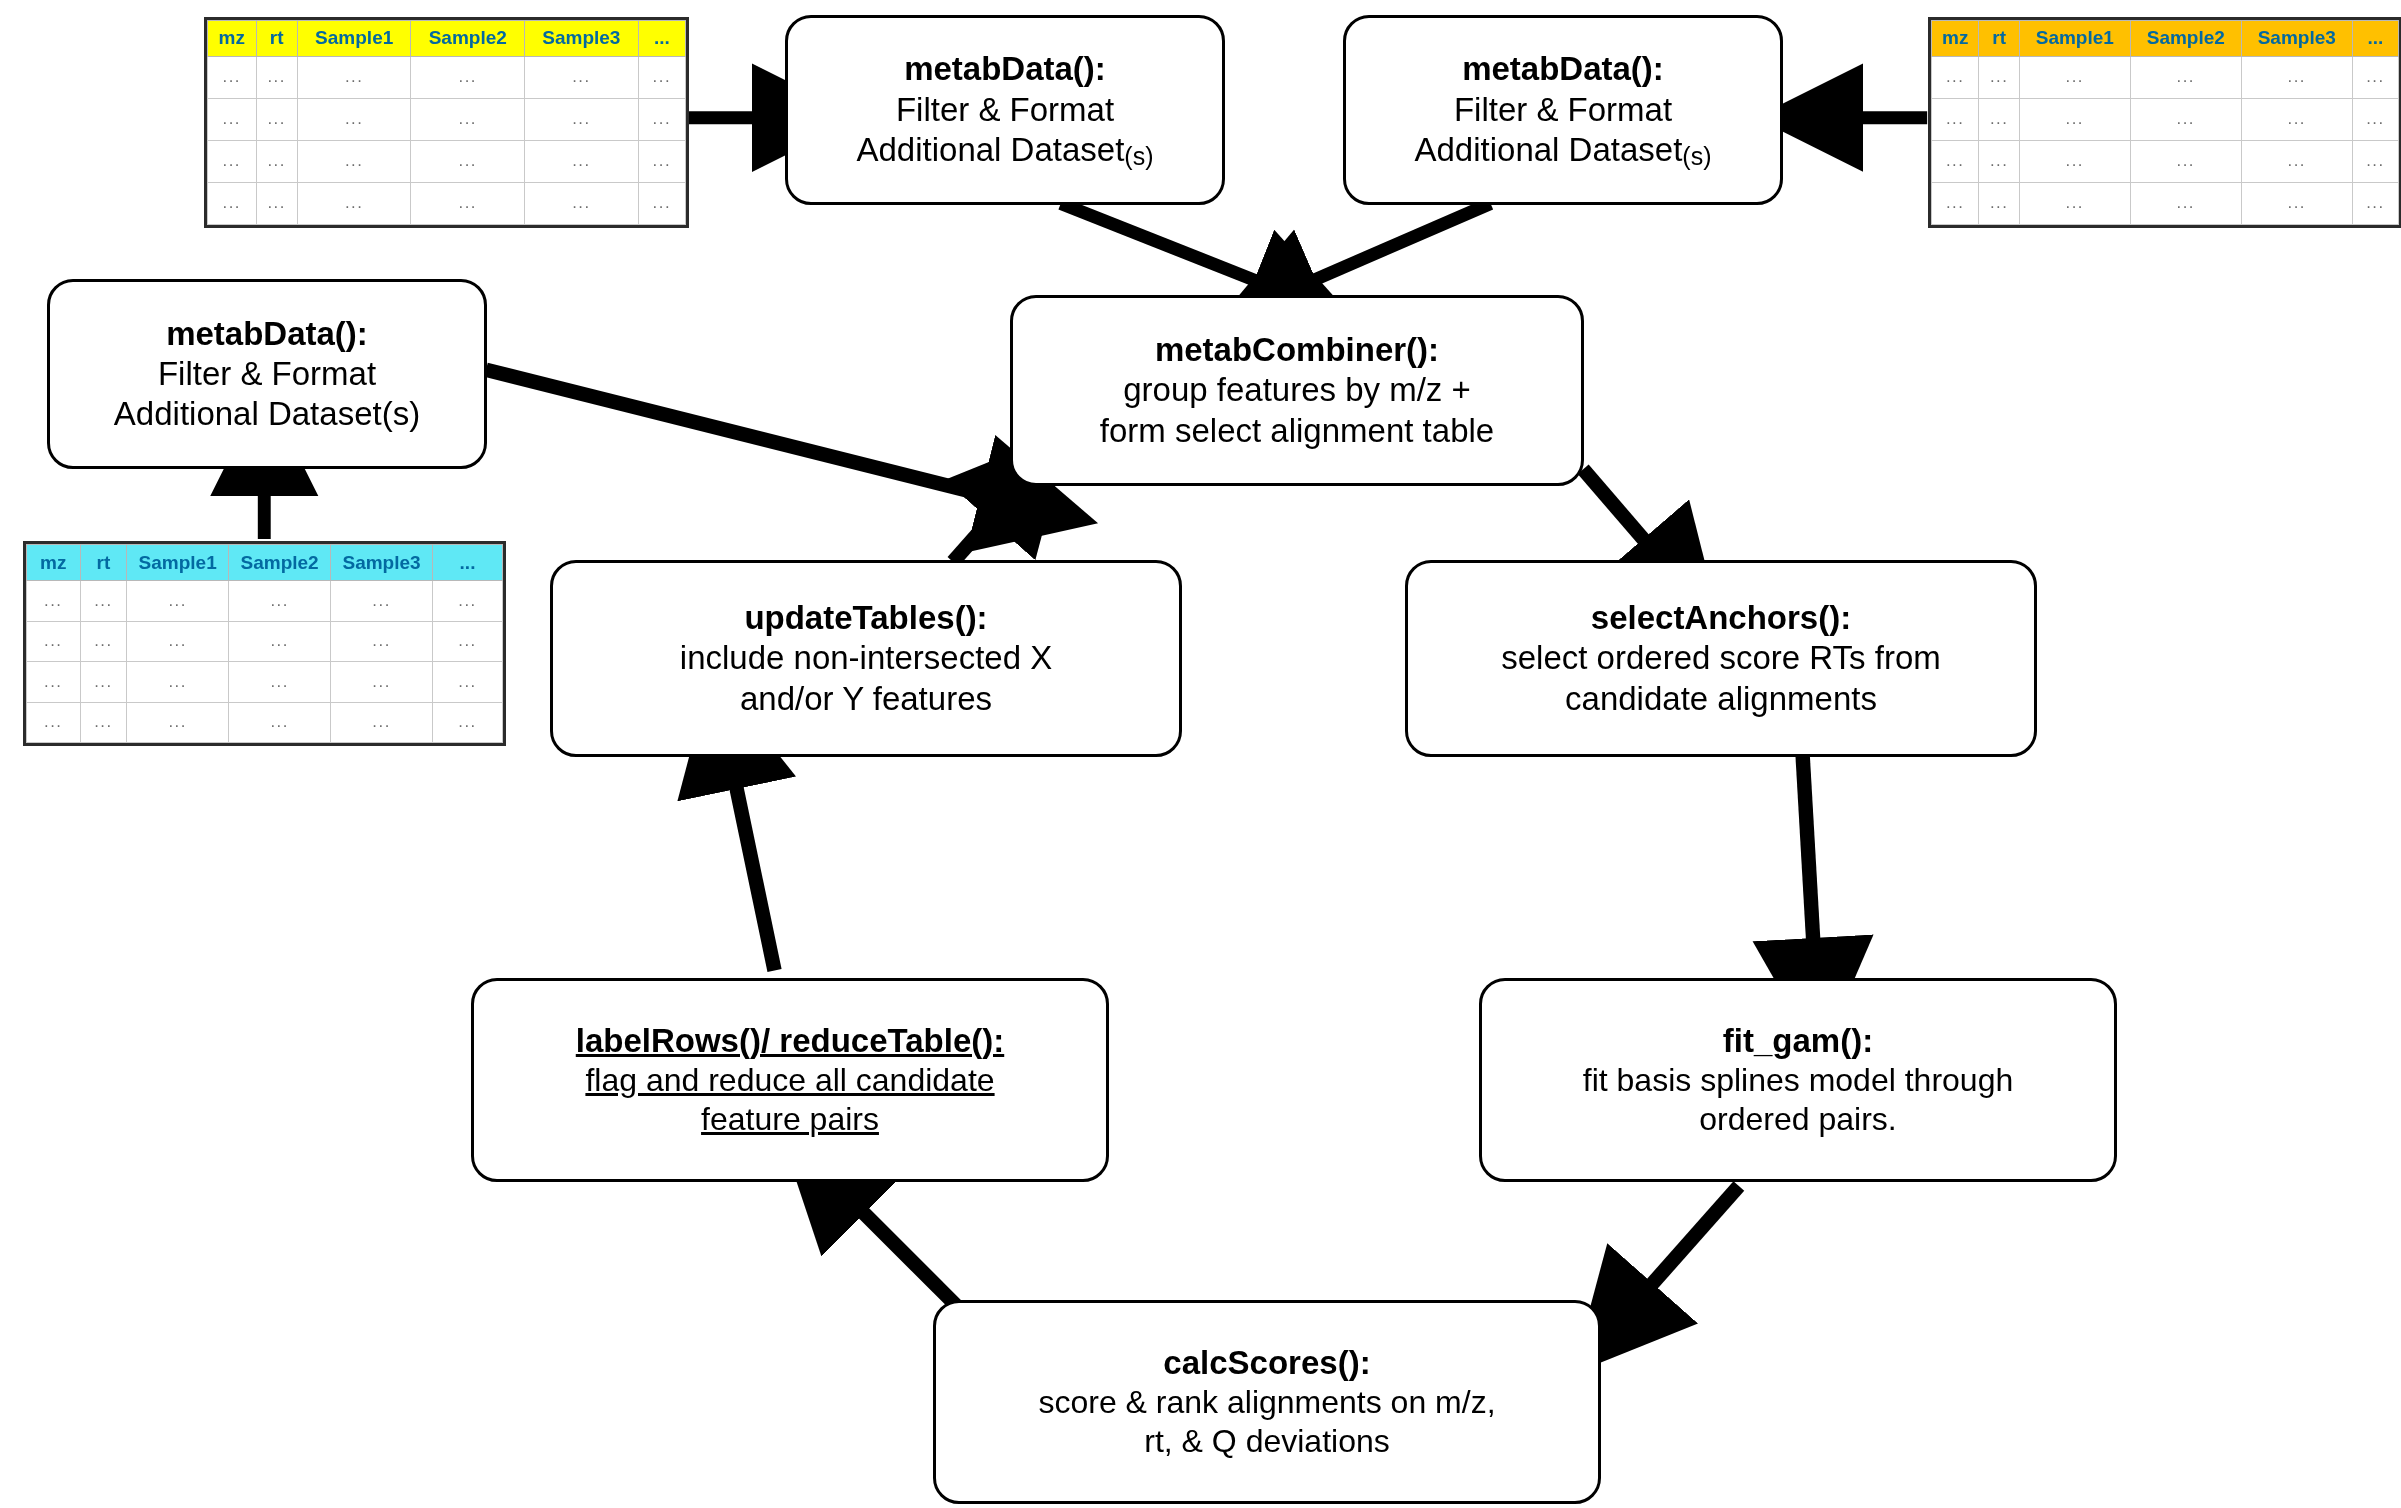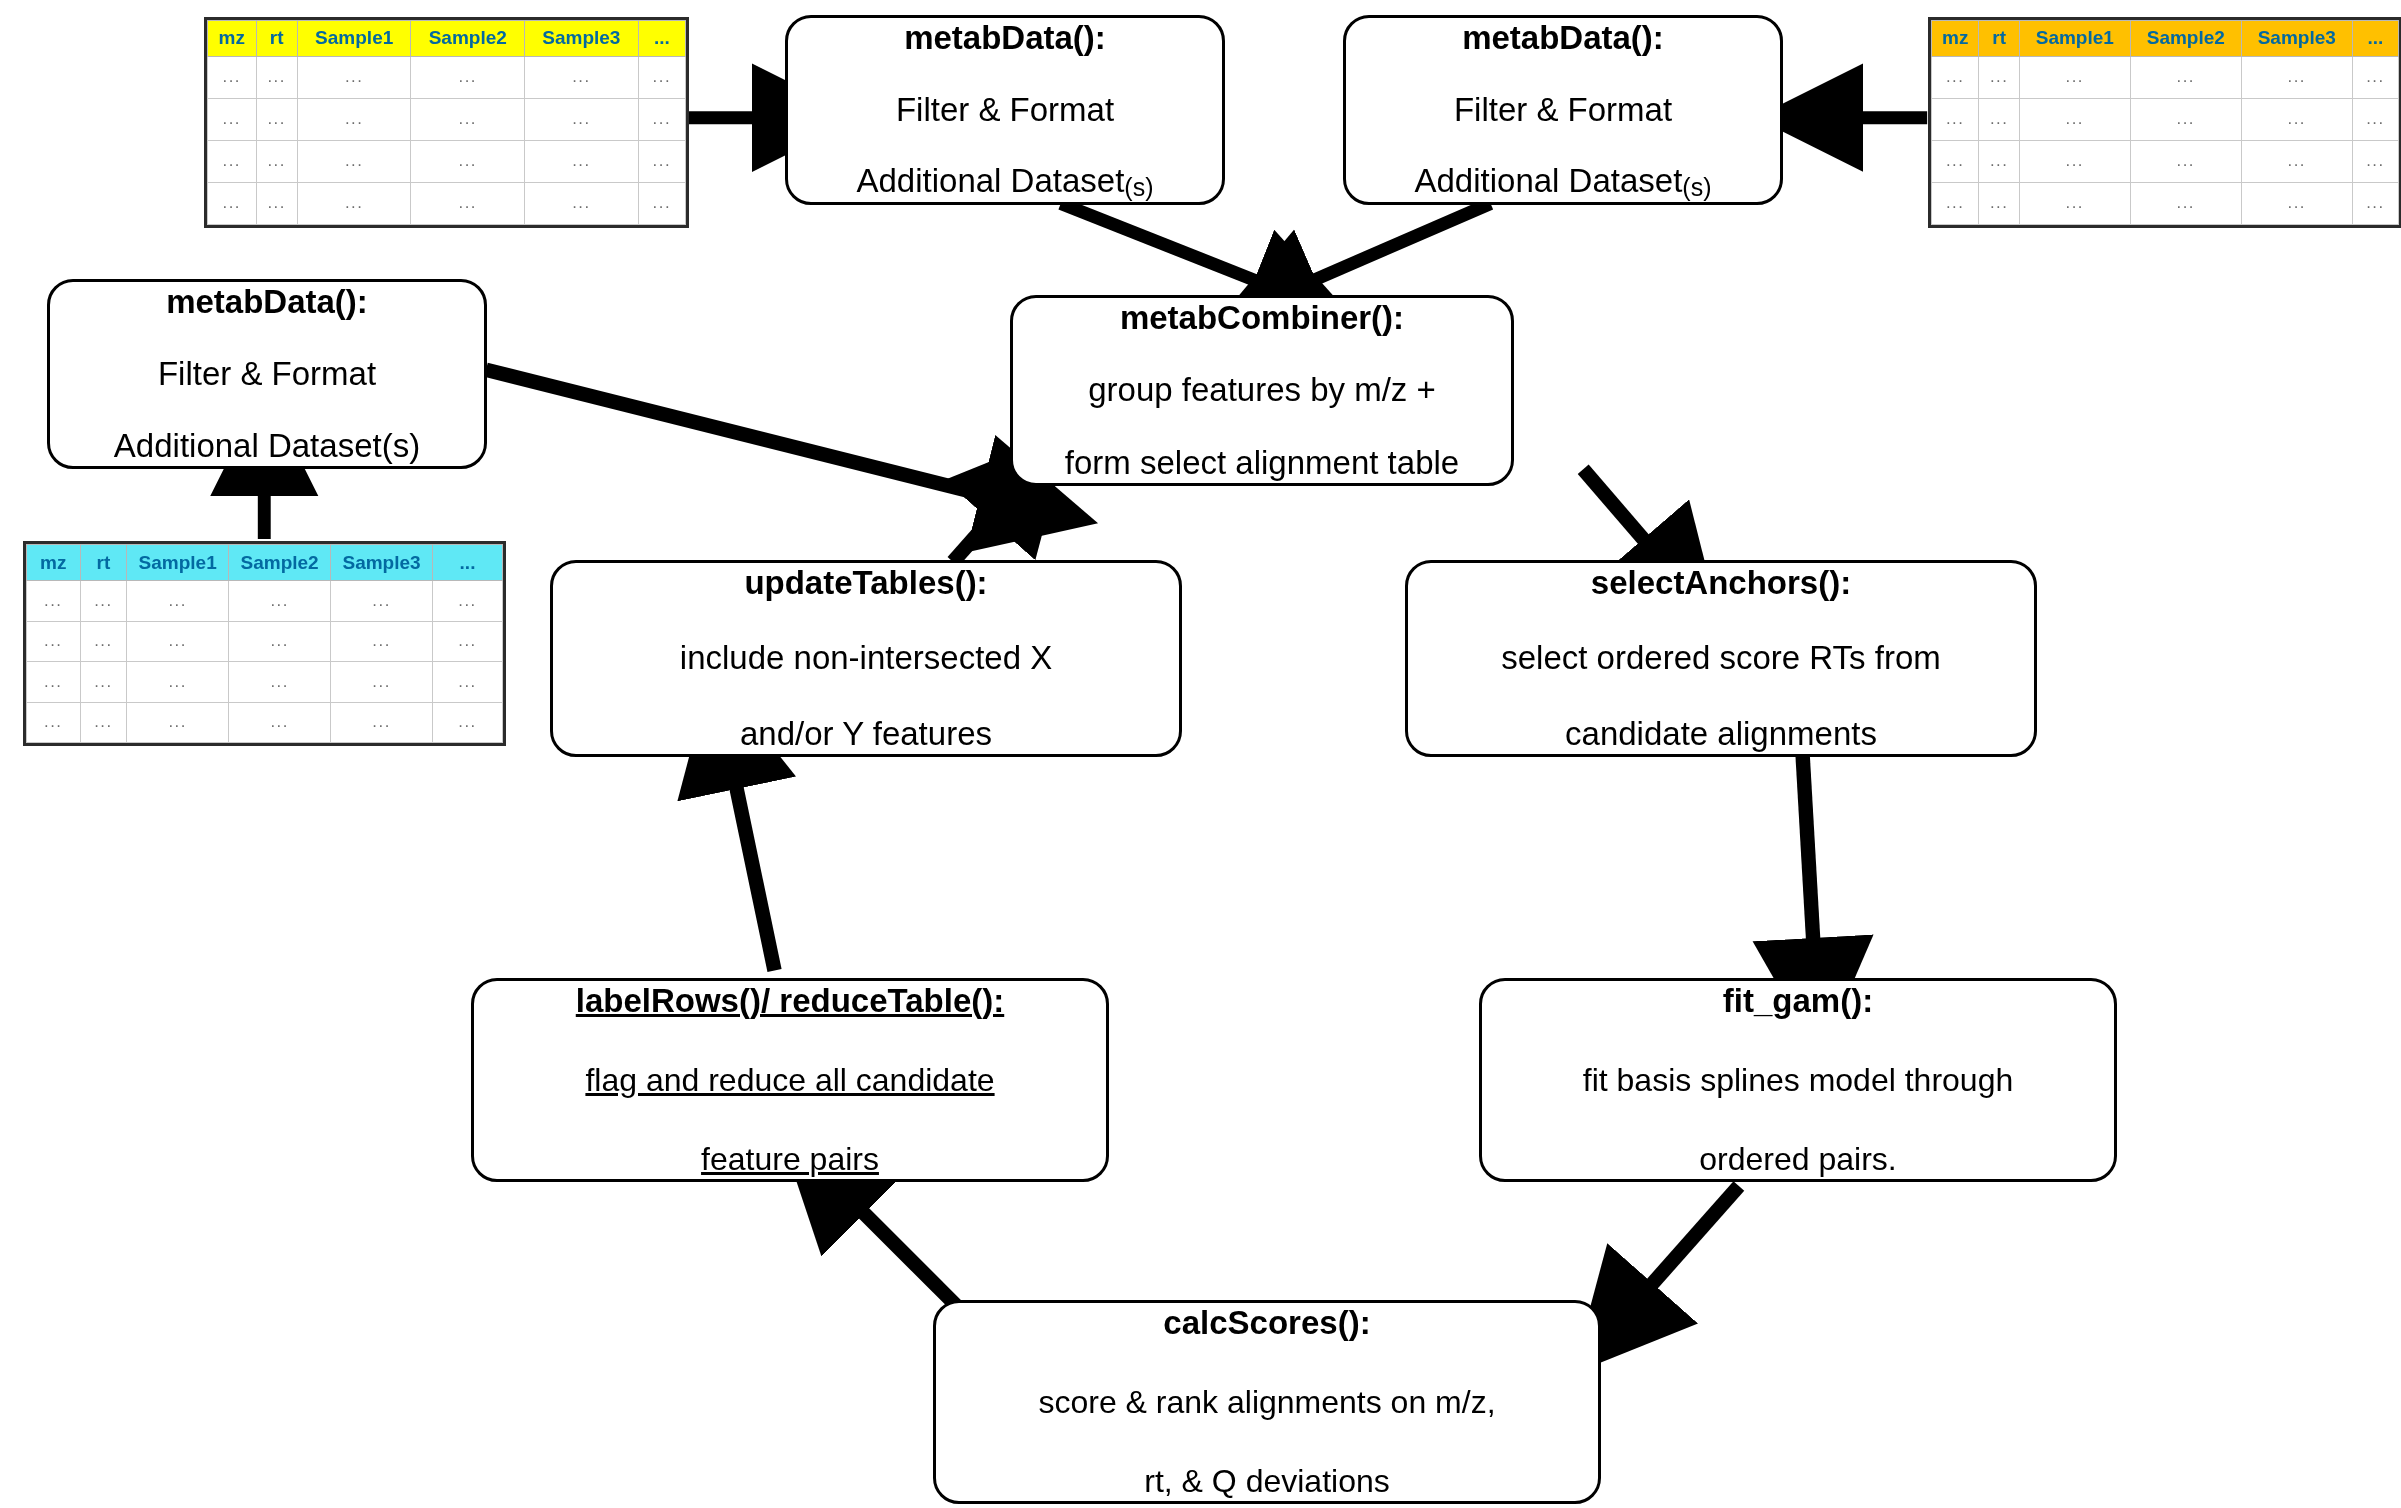--- a/index.html
+++ b/index.html
@@ -15,21 +15,21 @@
   
   .node{
     position:absolute;
     box-sizing:border-box;
     background:#ffffff;
     border:3.8px solid #000000;
     border-radius:26px;
     display:flex;
     flex-direction:column;
     align-items:center;
-    justify-content:space-between;
+    justify-content:center;
     text-align:center;
     color:#000;
     z-index:3;
   }
   .node .ttl{
     font-weight:bold;
     font-size:33px;
     line-height:1.22;
     white-space:nowrap;
   }
@@ -332,21 +332,21 @@
     <div class="dsc">Filter &amp; Format</div>
     <div class="dsc"><span>Additional Dataset</span><span class="sub-paren">(s)</span></div>
   </div>
 
   <div class="node" style="left:47px;top:279px;width:440px;height:190px;">
     <div class="ttl">metabData():</div>
     <div class="dsc">Filter &amp; Format</div>
     <div class="dsc">Additional Dataset(s)</div>
   </div>
 
-  <div class="node" style="left:1010px;top:295px;width:504px;height:191px;gap:12px;">
+  <div class="node" style="left:1010px;top:295px;width:574px;height:191px;">
     <div class="ttl">metabCombiner():</div>
     <div class="dsc">group features by m/z +</div>
     <div class="dsc">form select alignment table</div>
   </div>
 
   <div class="node" style="left:550px;top:560px;width:632px;height:197px;">
     <div class="ttl">updateTables():</div>
     <div class="dsc">include non-intersected X</div>
     <div class="dsc">and/or Y features</div>
   </div>

